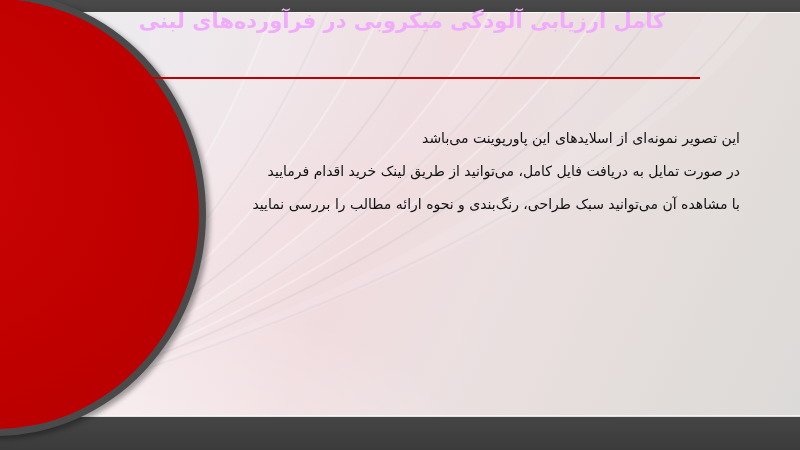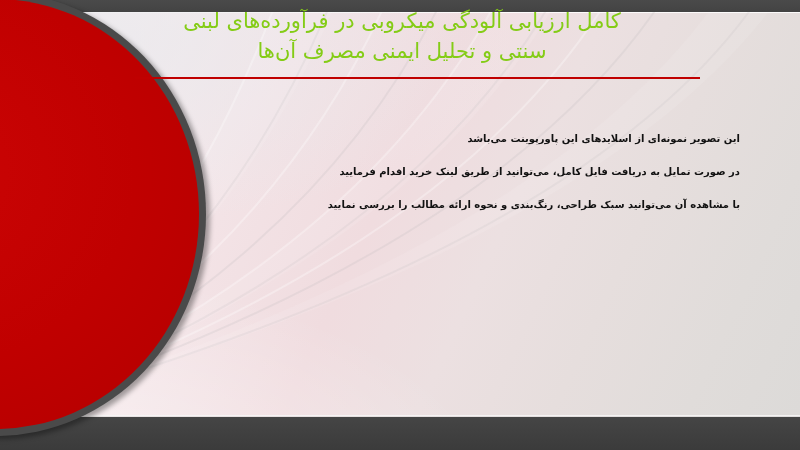--- a/index.html
+++ b/index.html
@@ -99,24 +99,24 @@
   
   .title-block {
     position: absolute;
     right: 96px;
     top: 6px;
     width: 604px;
     text-align: center;
     direction: rtl;
   }
   .title-line {
-    color: #84cc16;
+    color: #f0abfc;
     font-size: 21px;
     line-height: 30px;
-    font-weight: 400;
+    font-weight: 700;
     letter-spacing: 0;
     white-space: nowrap;
   }
   .title-rule {
     position: absolute;
     left: 135px;
     top: 77px;
     width: 565px;
     height: 2px;
     background: #c00000;
@@ -126,23 +126,23 @@
   .body-block {
     position: absolute;
     right: 60px;
     top: 122px;
     width: 640px;
     text-align: right;
     direction: rtl;
   }
   .body-line {
     color: #111111;
-    font-size: 10px;
+    font-size: 14px;
     line-height: 33px;
-    font-weight: 700;
+    font-weight: 400;
     white-space: nowrap;
   }
 </style>
 </head>
 <body>
 
 <div id="slide">
 
   <div class="frame-top"></div>
   <div class="frame-bottom"></div>
@@ -174,21 +174,20 @@
     <div class="panel-inner-line"></div>
   </div>
 
   <div class="ellipse-wrap">
     <div class="ellipse-outline"></div>
     <div class="ellipse-fill"></div>
   </div>
 
   <div class="title-block">
     <div class="title-line">کامل ارزیابی آلودگی میکروبی در فرآورده‌های لبنی</div>
-    <div class="title-line">سنتی و تحلیل ایمنی مصرف آن‌ها</div>
   </div>
   <div class="title-rule"></div>
 
   <div class="body-block">
     <div class="body-line">این تصویر نمونه‌ای از اسلایدهای این پاورپوینت می‌باشد</div>
     <div class="body-line">در صورت تمایل به دریافت فایل کامل، می‌توانید از طریق لینک خرید اقدام فرمایید</div>
     <div class="body-line">با مشاهده آن می‌توانید سبک طراحی، رنگ‌بندی و نحوه ارائه مطالب را بررسی نمایید</div>
   </div>
 
 </div>

